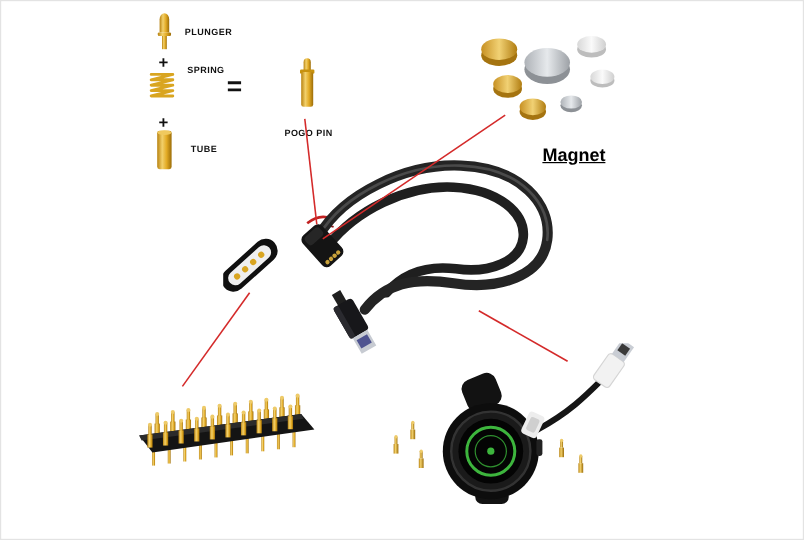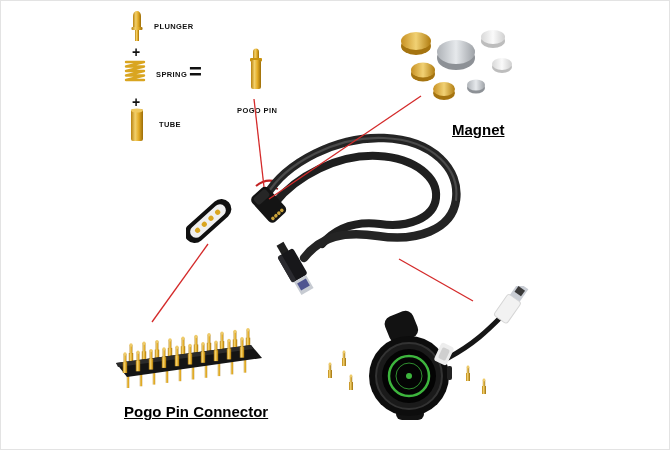--- a/index.html
+++ b/index.html
@@ -38,21 +38,21 @@
   </div>
   <div class="abs small-label" style="left:153px;top:21px;">PLUNGER</div>
 
   <div class="abs plus" style="left:131px;top:44px;">+</div>
 
   <div class="abs" style="left:122px;top:58px;">
     <svg width="26" height="30" viewBox="0 0 26 30">
       <path d="M3,3 h18 l-18,4.5 h18 l-18,4.5 h18 l-18,4.5 h18 l-18,4.5 h18" fill="none" stroke="#d9a520" stroke-width="2.4" stroke-linecap="round" stroke-linejoin="round"></path>
     </svg>
   </div>
-  <div class="abs small-label" style="left:155px;top:69px;">SPRING</div>
+  <div class="abs small-label" style="left:155px;top:53px;">SPRING</div>
 
   <div class="abs plus" style="left:131px;top:94px;">+</div>
 
   <div class="abs" style="left:127px;top:106px;">
     <svg width="18" height="36" viewBox="0 0 18 36">
       <defs>
           <linearGradient id="gt" x1="0" y1="0" x2="1" y2="0">
         <stop offset="0" stop-color="#b8820f"></stop>
             <stop offset="0.35" stop-color="#f2d06b"></stop>
         <stop offset="0.65" stop-color="#e3ab25"></stop>
@@ -222,21 +222,20 @@
         <use href="#hpin" x="50" y="68.6"></use>
       <use href="#hpin" x="63" y="66.9"></use>
         <use href="#hpin" x="76" y="65.2"></use>
         <use href="#hpin" x="89" y="63.5"></use>
       <use href="#hpin" x="102" y="61.8"></use>
         <use href="#hpin" x="115" y="60.1"></use>
         <use href="#hpin" x="128" y="58.4"></use>
       <use href="#hpin" x="141" y="56.7"></use>
     </svg>
   </div>
-  <div class="abs big-label" style="left:123px;top:402px;">Pogo Pin Connector</div>
 
   <div class="abs" style="left:315px;top:285px;">
     <svg width="230" height="135" viewBox="0 0 230 135">
       <defs>
         <linearGradient id="gwp" x1="0" y1="0" x2="1" y2="0">
           <stop offset="0" stop-color="#b8820f"></stop>
             <stop offset="0.4" stop-color="#f2d06b"></stop>
             <stop offset="1" stop-color="#9c6d08"></stop>
         </linearGradient>
         <g id="wpin">

